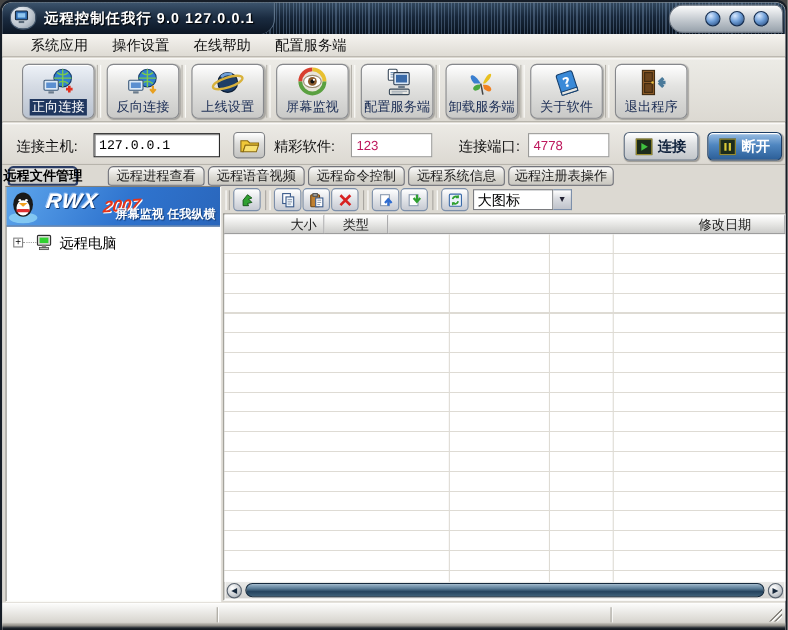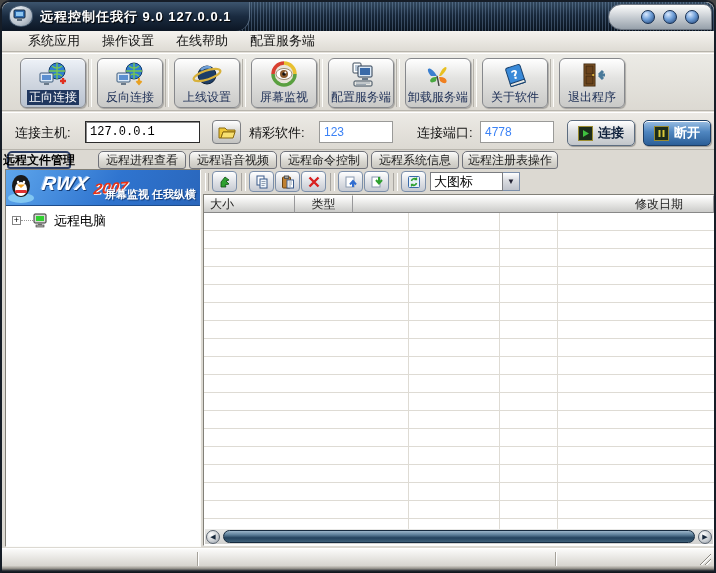--- a/index.html
+++ b/index.html
@@ -84,21 +84,21 @@
     background:linear-gradient(#eceae5, #dcd9d2);
     border-top:1px solid #fff; border-bottom:1px solid #b7b4ac;
   }
   .connrow .lab{ position:absolute; top:11px; font-size:13px; color:#111; }
   .field{
     position:absolute; top:8px; height:22px; font-size:12px; padding:0 4px;
     border:1px solid #9a9archives8; border:1px solid #9a9a98; background:#fff; outline:none;
     font-family:"Liberation Sans","DejaVu Sans",sans-serif;
   }
   .field.hot{ border:1px solid #2b2b2b; box-shadow:inset 1px 1px 0 #888; color:#000;font-family:Liberation Mono, monospace; }
-  .field.dim{ color:#3b82f6; }
+  .field.dim{ color:#be185d; }
   .folder-btn{
     position:absolute; left:210px; top:7px; width:29px; height:24px;
     border:1px solid #7e8084; border-radius:4px;
     background:linear-gradient(#fff, #dcdcda 45%, #c3c3c1);
     display:flex; align-items:center; justify-content:center; cursor:pointer;
   }
   .push-btn{
     position:absolute; top:7px; height:26px; width:68px;
     border:1px solid #5d6d80; border-radius:5px;
     background:linear-gradient(#ffffff, #dfe1e3 40%, #c2c6ca);
@@ -517,21 +517,21 @@
           </svg>
         </div>
         <input class="combo" value="大图标" style="">
         <div class="combo-arrow">
           <span>▼</span>
         </div>
       </div>
 
       <div class="listbox">
         <div class="lheader">
-          <div class="hcell" style="width:91px;  text-align:left">大小</div>
+          <div class="hcell" style="width:91px;  text-align:right">大小</div>
           <div class="hcell" style="width:58px;  text-align:center">类型</div>
           <div class="hcell" style="flex:1; text-align:right; padding-right:30px">修改日期</div>
         </div>
         <div class="lbody"></div>
         <div class="vline" style="left:204px"></div>
         <div class="vline" style="left:295px"></div>
         <div class="vline" style="left:353px"></div>
         <div class="hscroll">
           <div class="scr-btn">
             <span>◀</span>

